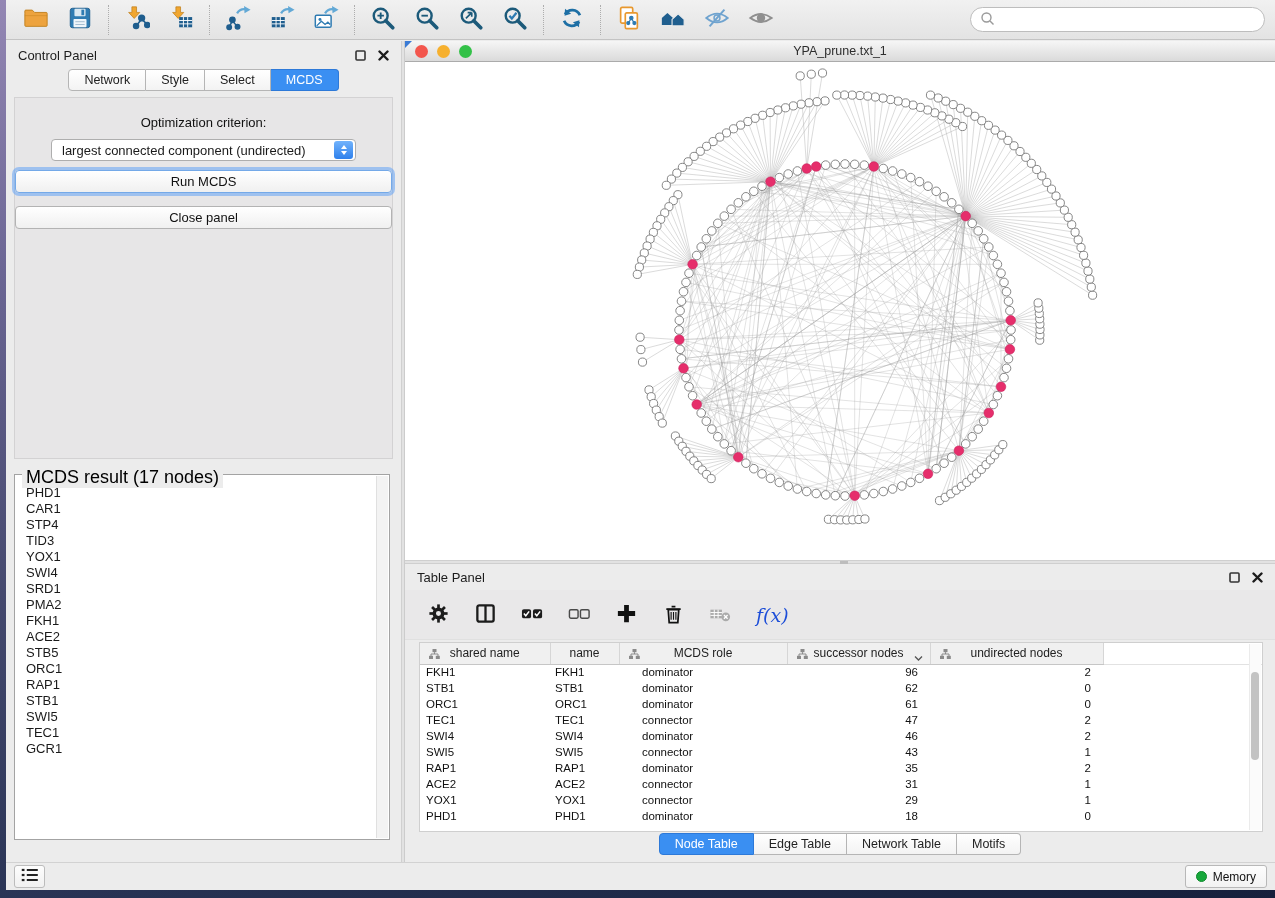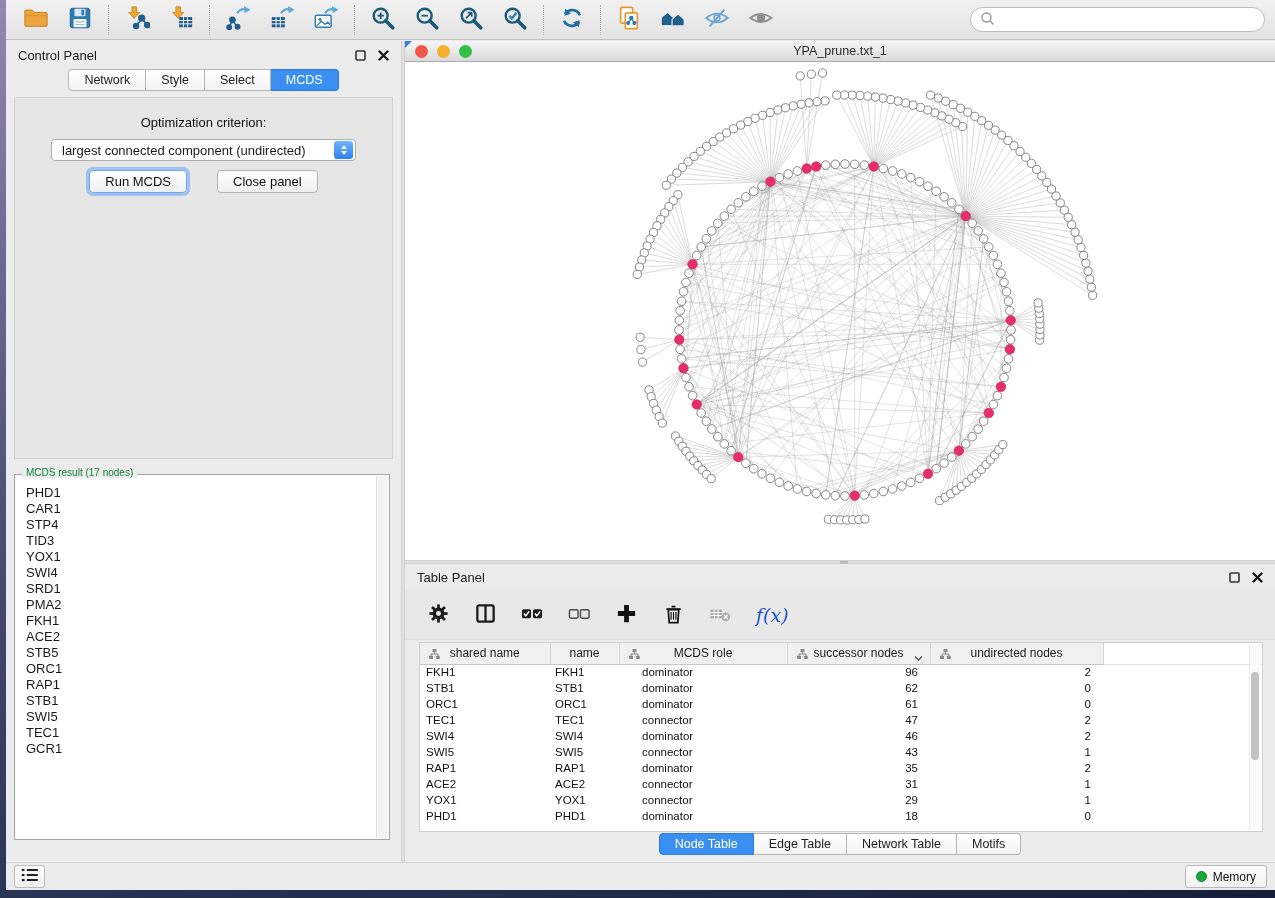--- a/index.html
+++ b/index.html
@@ -40,26 +40,26 @@
   .seg-tab.active { background:#3a8ff2; border-color:#2d79d8; color:#fff; }
   .cp-content { position:absolute; left:8px; top:56px; width:379px; height:362px; background:#e7e6e7;
                 border:1px solid #d3d2d3; }
   .opt-label { text-align:center; margin-top:17px; font-size:13px; color:#111; }
   .dropdown { position:absolute; left:36px; right:36px; top:41px; height:22px; background:#fff; border:1px solid #aeaeae;
               border-radius:4px; display:flex; align-items:center; padding-left:10px; font-size:13px; }
   .dd-stepper { position:absolute; right:2px; top:1px; width:19px; height:18px; border-radius:3px;
                 background:linear-gradient(#72b3fc,#2e80ec); display:flex; flex-direction:column; align-items:center; justify-content:center; gap:2px; }
   .dd-up { width:0; height:0; border-left:3.5px solid transparent; border-right:3.5px solid transparent; border-bottom:4px solid #fff; }
   .dd-down { width:0; height:0; border-left:3.5px solid transparent; border-right:3.5px solid transparent; border-top:4px solid #fff; }
-  .btn-row { position:absolute; top:72px; left:0; width:100%; display:flex; justify-content:center; gap:30px; }
+  .btn-row { position:absolute; top:72px; left:0; width:100%; display:flex; justify-content:center; gap:13px;flex-direction:column; }
   .mac-btn { height:23px; padding:0 15px; background:linear-gradient(#ffffff,#f0f0f0); border:1px solid #b3b3b3;
              border-radius:4px; font-size:13px; font-family:"Liberation Sans",sans-serif; color:#111; }
   .mac-btn.focused { box-shadow:0 0 0 3px rgba(98,163,245,0.55); border-color:#74a9e8; }
   .result-group { position:absolute; left:8px; top:433px; width:376px; height:366px; border:1px solid #a3a3a3; background:#fff; }
-  .result-legend { position:absolute; top:-8px; left:7px; background:#ececec; padding:0 4px; font-size:10px; color:#15803d; }
+  .result-legend { position:absolute; top:-8px; left:7px; background:#ececec; padding:0 4px; font-size:18px; color:#000000; }
   .result-list { position:absolute; left:1px; right:13px; top:6px; bottom:1px; padding:4px 0 0 10px;
                  font-size:13px; line-height:16px; overflow:hidden; }
   .mcds-item { height:16px; }
   .result-scroll { position:absolute; top:1px; right:1px; bottom:1px; width:12px; background:#f3f3f3; border-left:1px solid #e0e0e0; }
 
   
   .right-region { position:absolute; left:399px; top:41px; width:870px; height:821px; }
   .network-window { position:absolute; top:0; left:0; width:870px; height:519px; }
   .net-titlebar { height:21px; background:linear-gradient(#f6f6f6,#dadada); border-bottom:1px solid #ababab;
                   display:flex; align-items:center; justify-content:center; font-size:12.5px; color:#2e2e2e; position:relative; }

